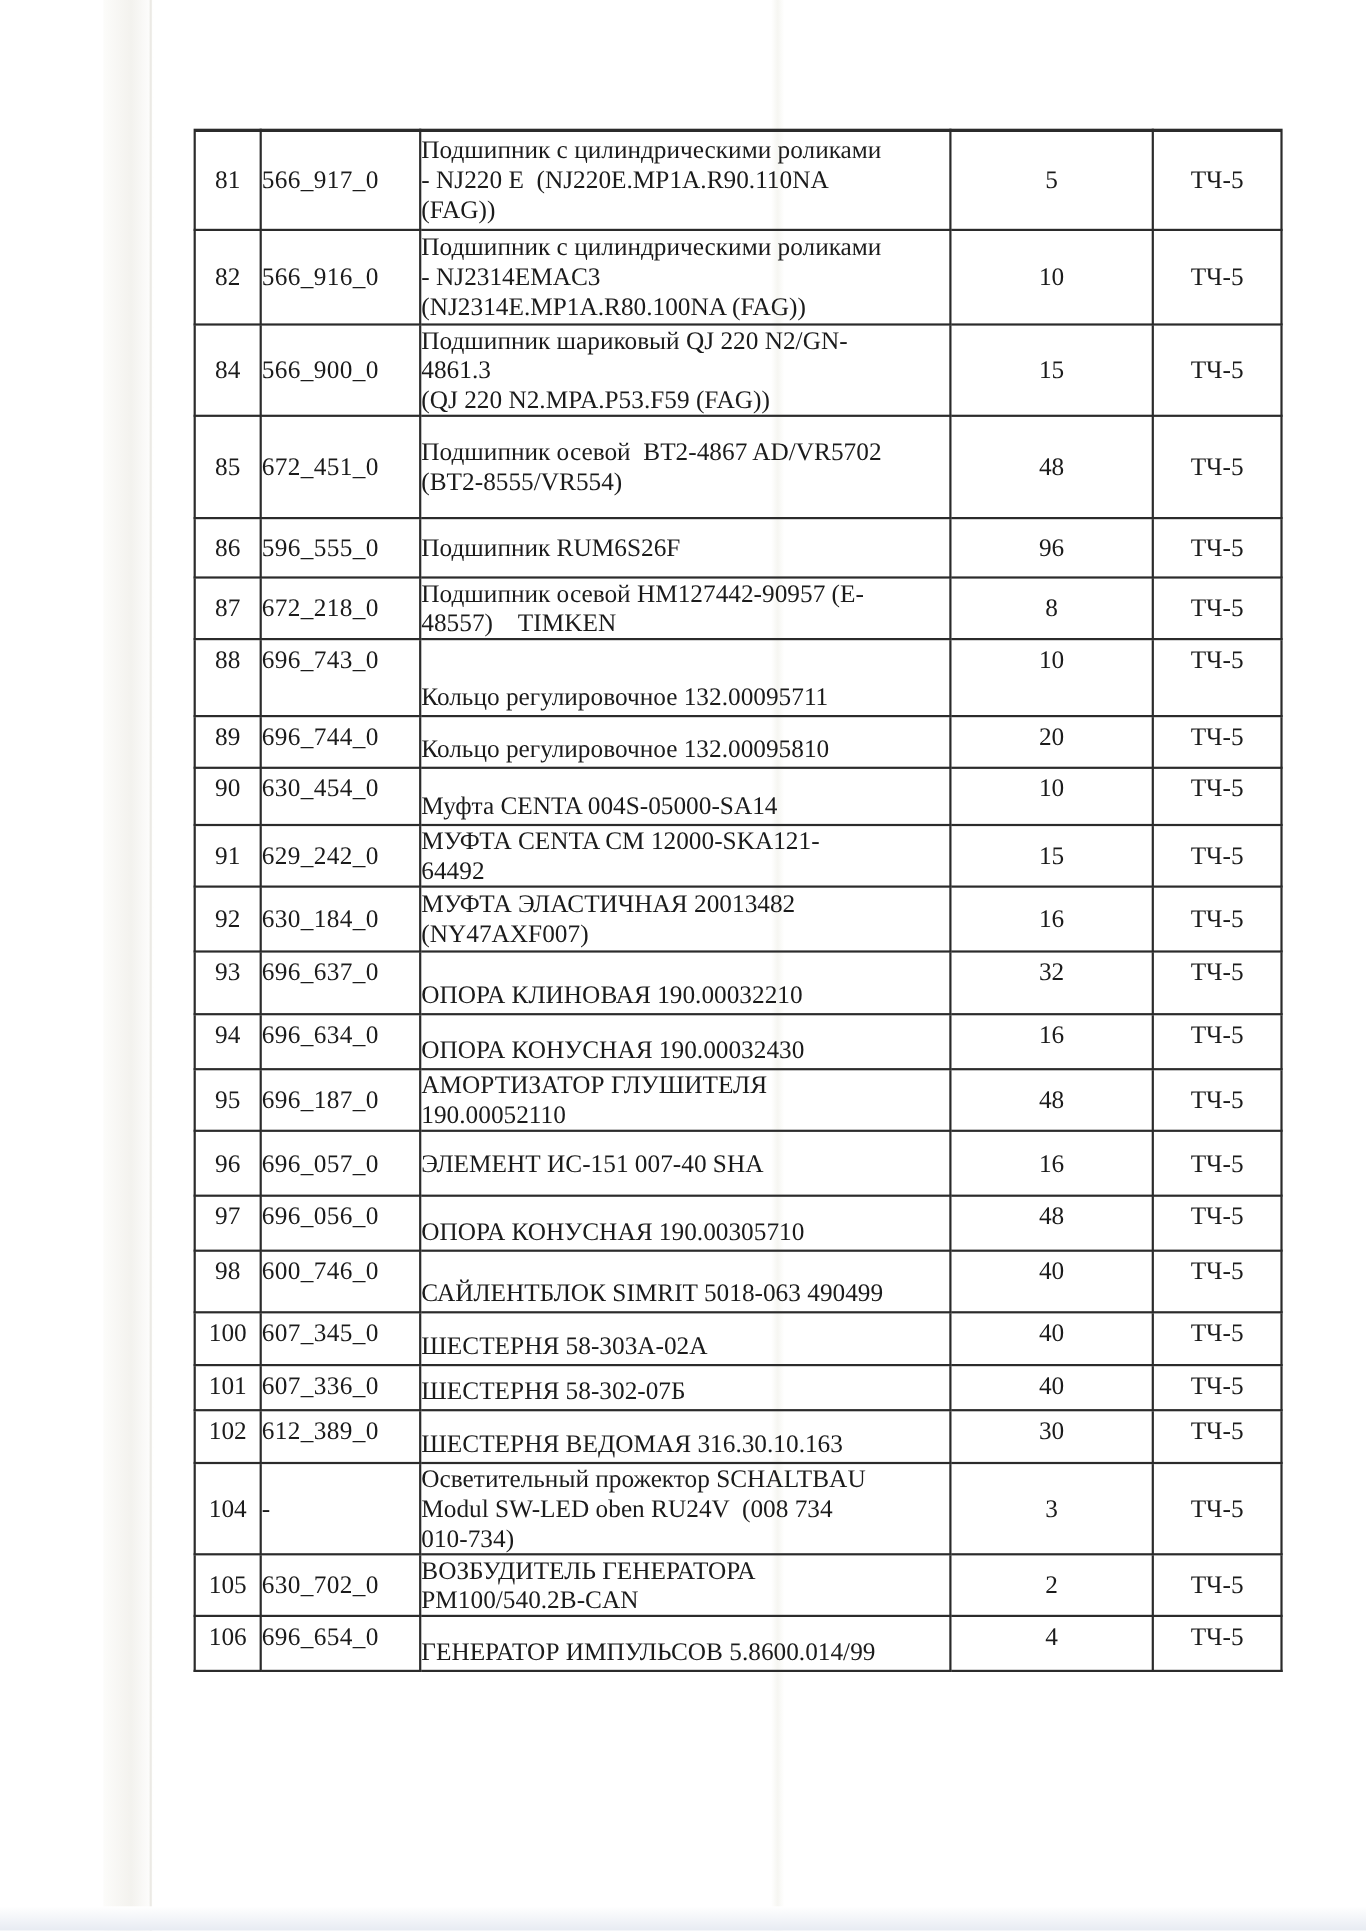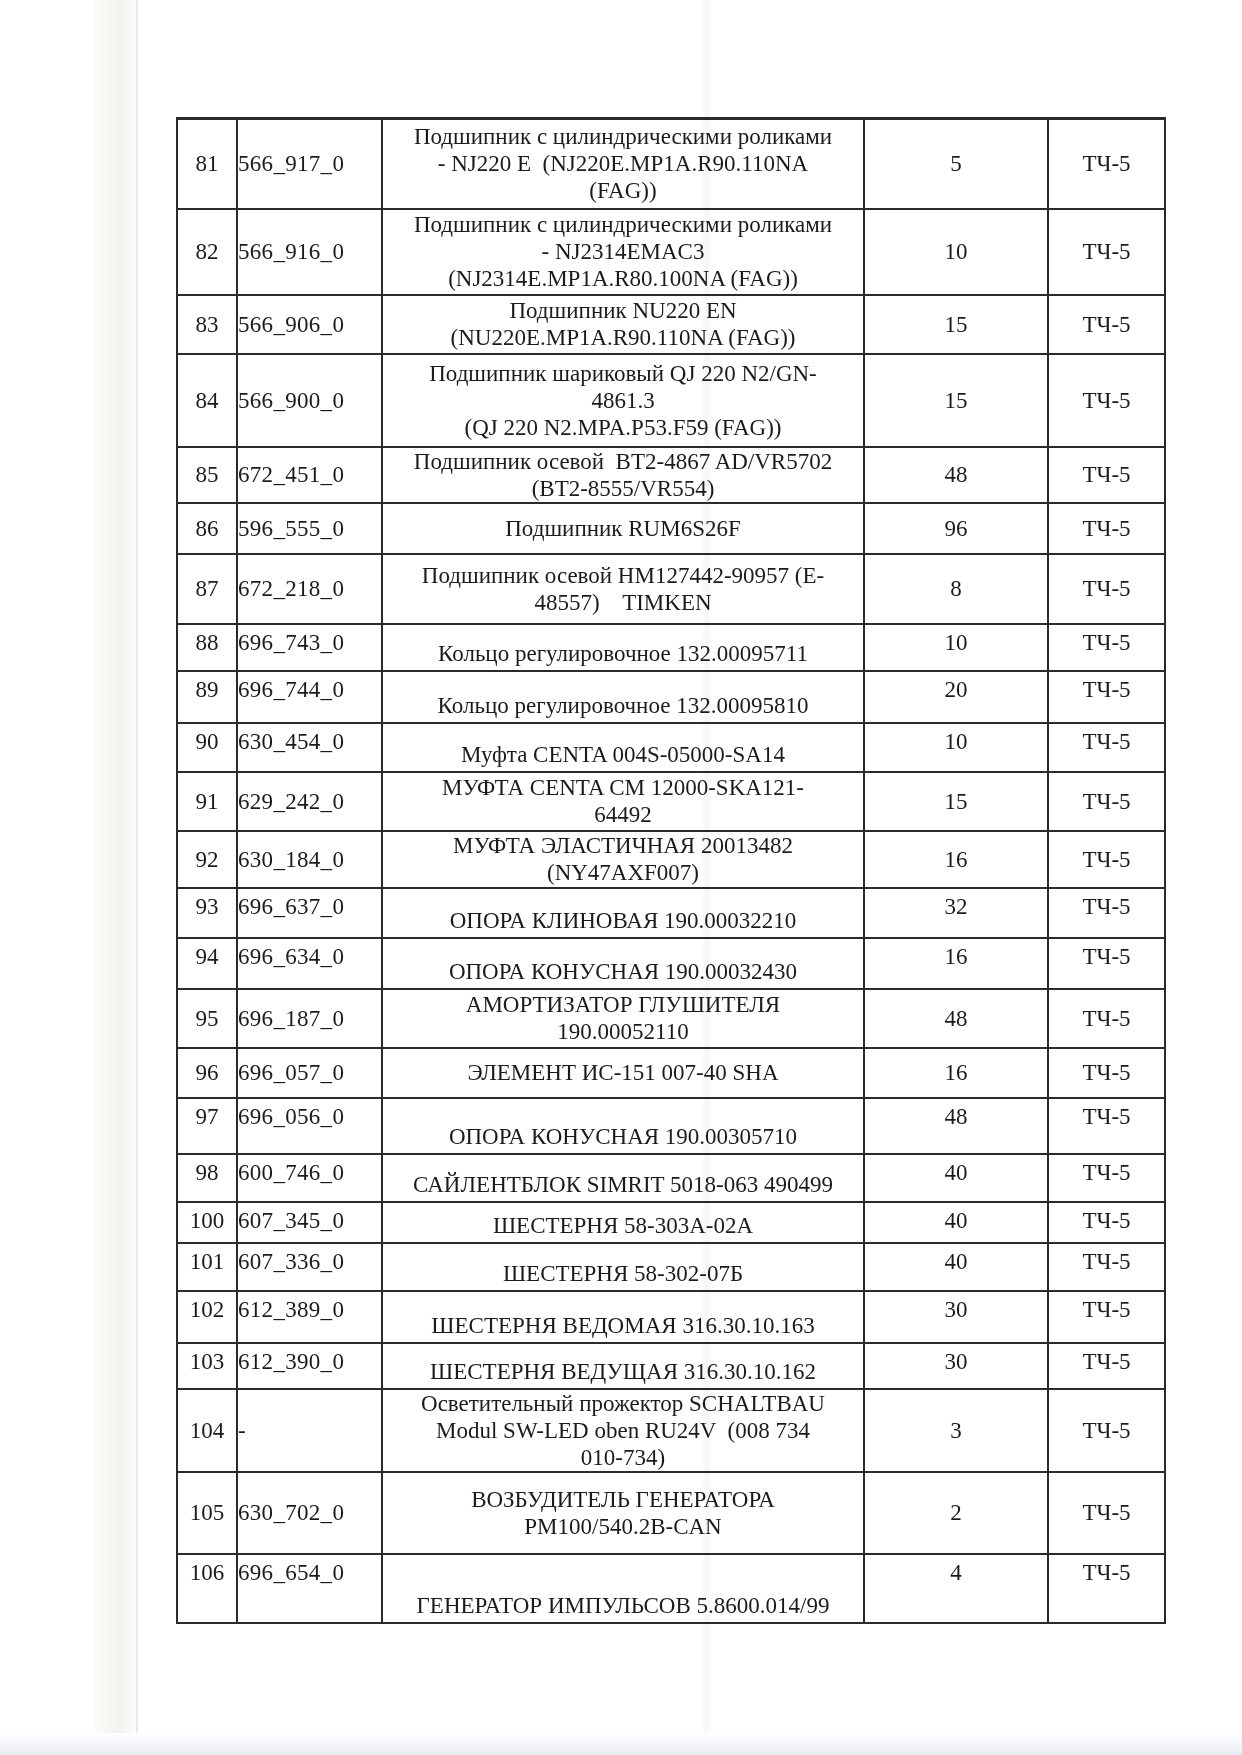--- a/index.html
+++ b/index.html
@@ -48,21 +48,21 @@
   }
   table.parts-table{border-top:3px solid #2b2b2b;}
   col.c-num{width:60px;}
   col.c-code{width:145px;}
   col.c-desc{width:482px;}
   col.c-qty{width:184px;}
   col.c-depot{width:117px;}
 
   td.num{text-align:center;}
   td.code{text-align:left;padding-left:14px;letter-spacing:.3px;}
-  td.desc{text-align:center;padding-left:10px;padding-right:6px;white-space:pre-wrap;font-family:Liberation Serif, serif;}
+  td.desc{text-align:left;padding-left:10px;padding-right:6px;white-space:pre-wrap;font-family:Liberation Serif, serif;}
   td.qty{text-align:center;}
   td.depot{text-align:center;}
 
   tr.mid td{vertical-align:middle;}
   tr.low td{vertical-align:top;padding-top:4px;}
   tr.low td.desc{vertical-align:bottom;padding-top:0;padding-bottom:3px;}
 
   
   tbody tr:nth-child(1){height:90px}
   tbody tr:nth-child(2){height:86px}
@@ -121,28 +121,20 @@
         <tr class="mid">
       <td class="num">82</td>
       <td class="code">566_916_0</td>
       <td class="desc">Подшипник с цилиндрическими роликами
 - NJ2314EMAC3
 (NJ2314E.MP1A.R80.100NA (FAG))</td>
       <td class="qty">10</td>
       <td class="depot">ТЧ-5</td>
     </tr>
         <tr class="mid">
-      <td class="num">83</td>
-      <td class="code">566_906_0</td>
-      <td class="desc">Подшипник NU220 EN
-(NU220E.MP1A.R90.110NA (FAG))</td>
-      <td class="qty">15</td>
-      <td class="depot">ТЧ-5</td>
-    </tr>
-        <tr class="mid">
       <td class="num">84</td>
       <td class="code">566_900_0</td>
       <td class="desc">Подшипник шариковый QJ 220 N2/GN-
 4861.3
 (QJ 220 N2.MPA.P53.F59 (FAG))</td>
       <td class="qty">15</td>
       <td class="depot">ТЧ-5</td>
     </tr>
         <tr class="mid">
       <td class="num">85</td>
@@ -261,27 +253,20 @@
       <td class="qty">40</td>
       <td class="depot">ТЧ-5</td>
     </tr>
         <tr class="low">
       <td class="num">102</td>
       <td class="code">612_389_0</td>
       <td class="desc">ШЕСТЕРНЯ ВЕДОМАЯ 316.30.10.163</td>
       <td class="qty">30</td>
       <td class="depot">ТЧ-5</td>
     </tr>
-        <tr class="low">
-      <td class="num">103</td>
-      <td class="code">612_390_0</td>
-      <td class="desc">ШЕСТЕРНЯ ВЕДУЩАЯ 316.30.10.162</td>
-      <td class="qty">30</td>
-      <td class="depot">ТЧ-5</td>
-    </tr>
         <tr class="mid">
       <td class="num">104</td>
       <td class="code">-</td>
       <td class="desc">Осветительный прожектор SCHALTBAU
 Modul SW-LED oben RU24V  (008 734
 010-734)</td>
       <td class="qty">3</td>
       <td class="depot">ТЧ-5</td>
     </tr>
         <tr class="mid">

